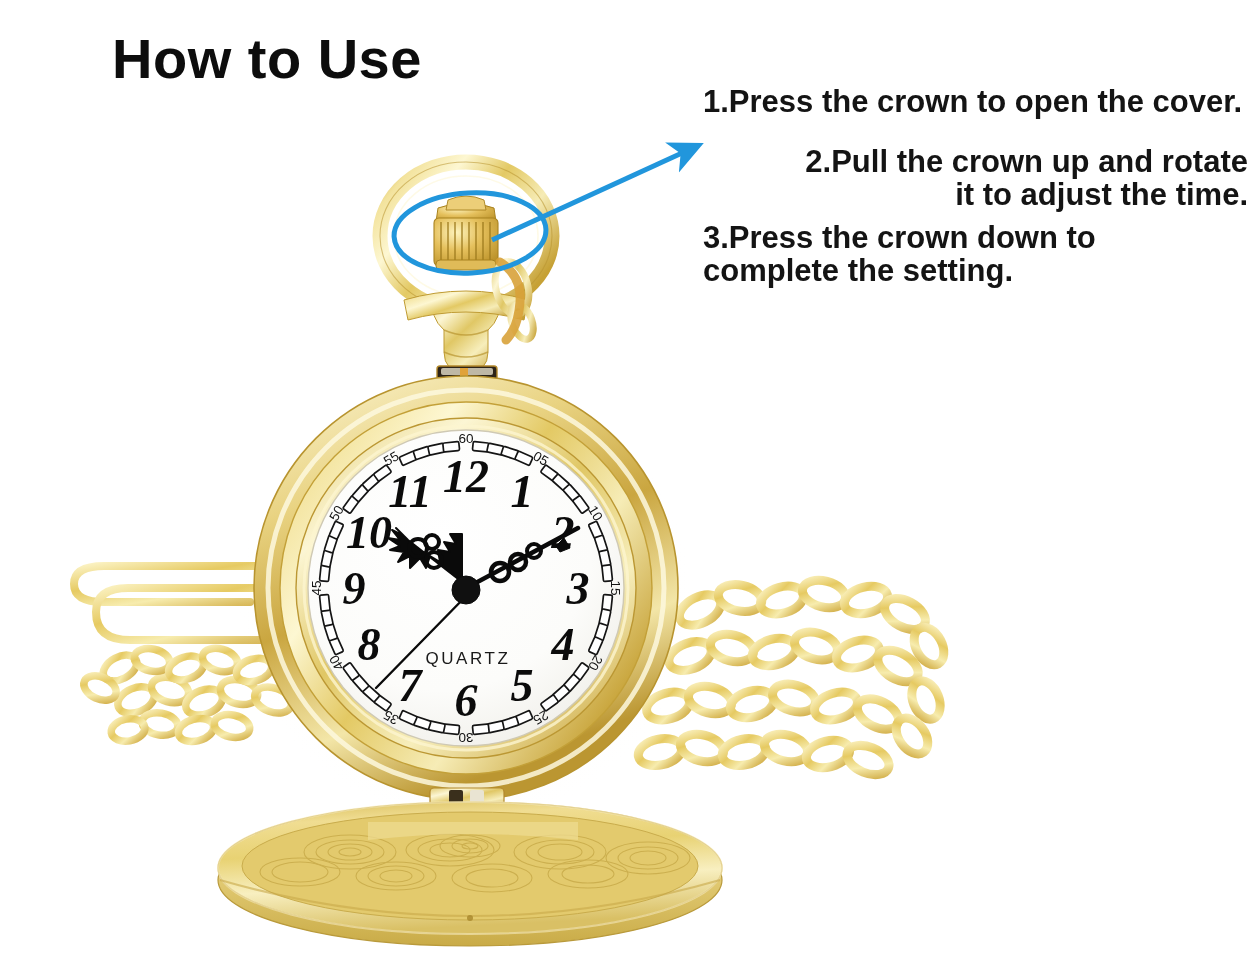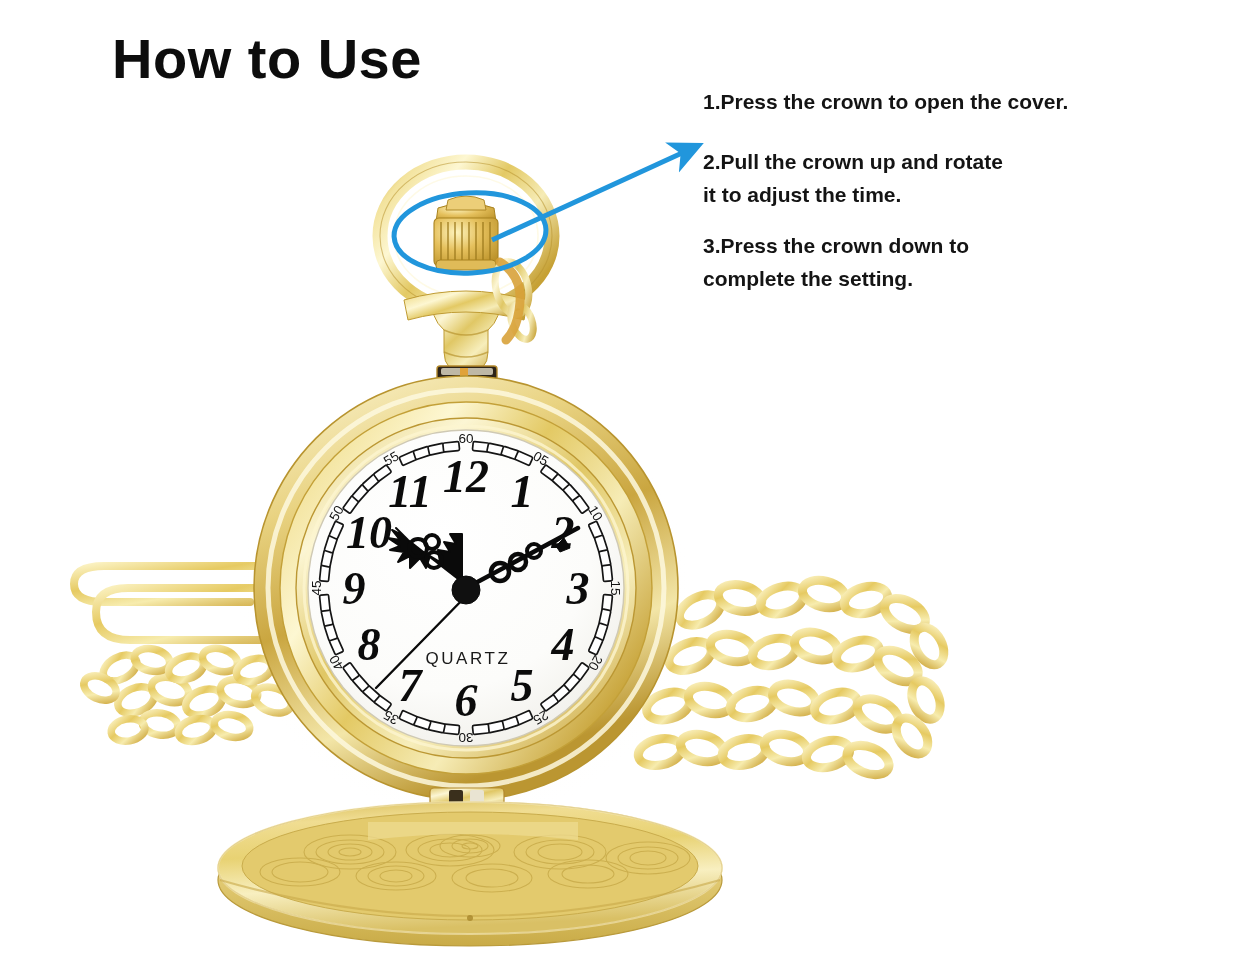--- a/index.html
+++ b/index.html
@@ -9,25 +9,25 @@
   #page-title{
     position:absolute;left:112px;top:28px;
     font-family:"Liberation Sans",sans-serif;
     font-weight:bold;font-size:56px;line-height:62px;
     color:#0d0d0d;letter-spacing:0.5px;white-space:nowrap;
   }
 
   #steps{position:absolute;left:703px;top:85px;width:545px;}
   .step{
     font-family:"Liberation Sans",sans-serif;
-    font-weight:bold;font-size:21px;line-height:33px;
+    font-weight:bold;font-size:31px;line-height:33px;
     color:#141414;margin-bottom:24px;white-space:pre-line;
   }
   .step-1{margin-bottom:27px;}
-  .step-2{margin-bottom:18px;}
+  .step-2{margin-bottom:10px;text-align:right;}
   .step-3{margin-bottom:8px;}
 
   #watch-illustration{position:absolute;left:0;top:0;width:1182px;height:970px;}
   svg{display:block;}
 </style>
 </head>
 <body>
 
 <div id="stage">
 

